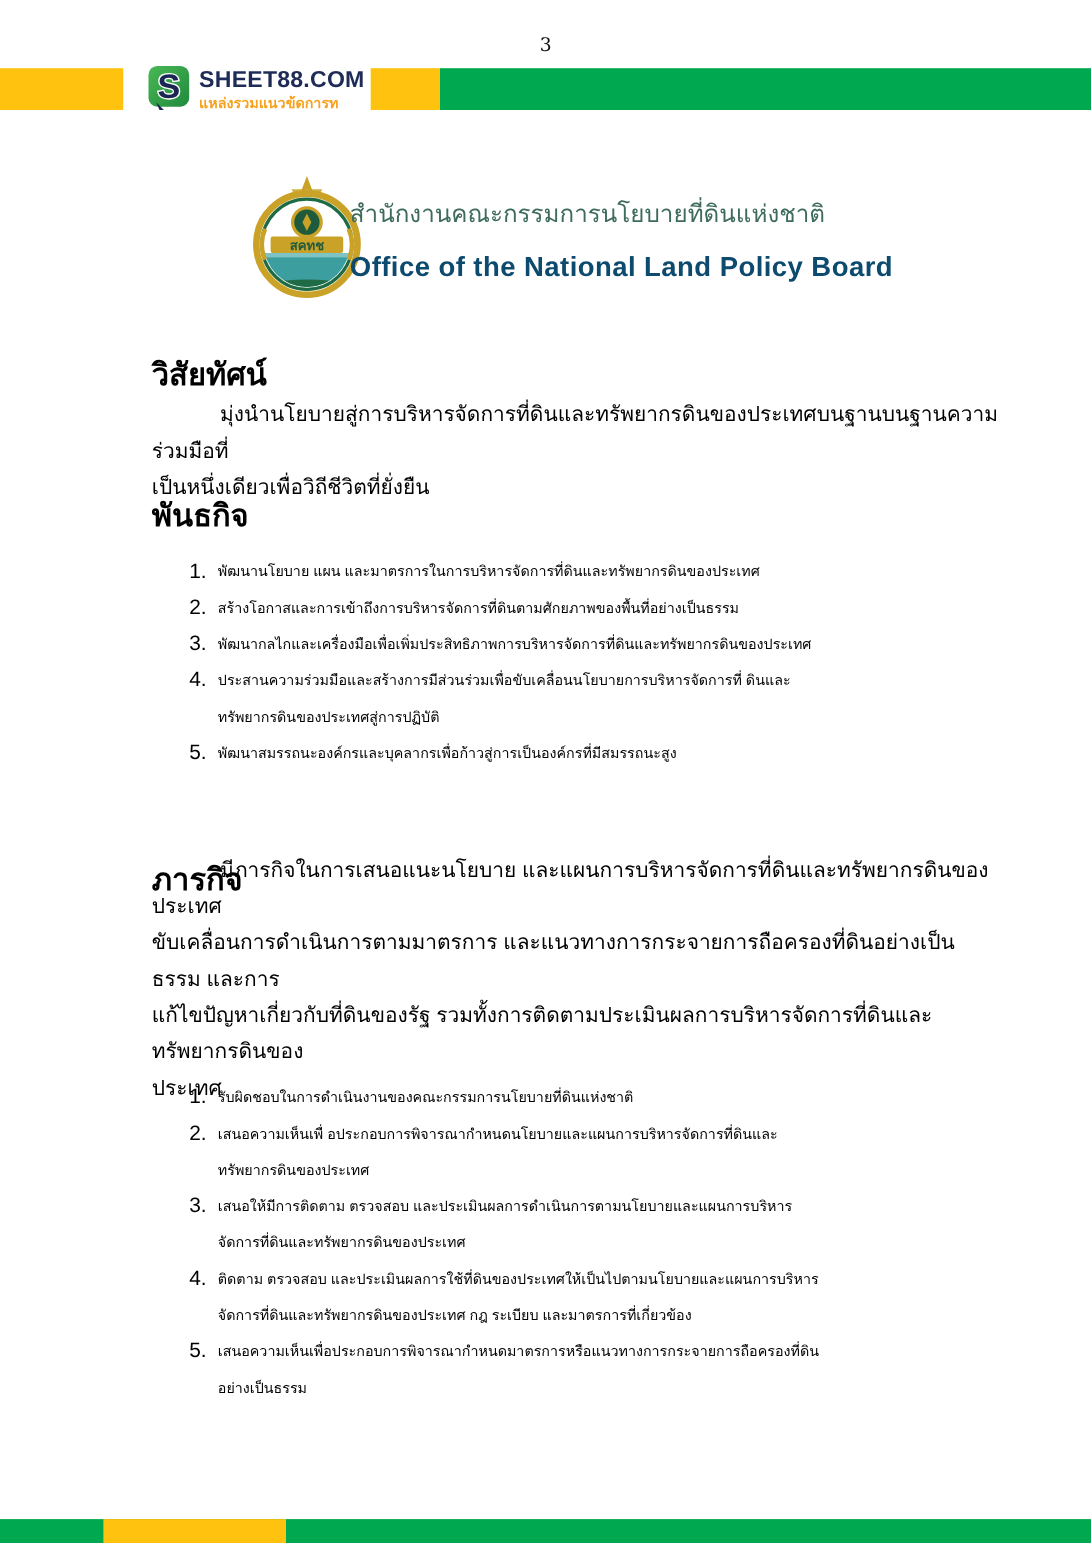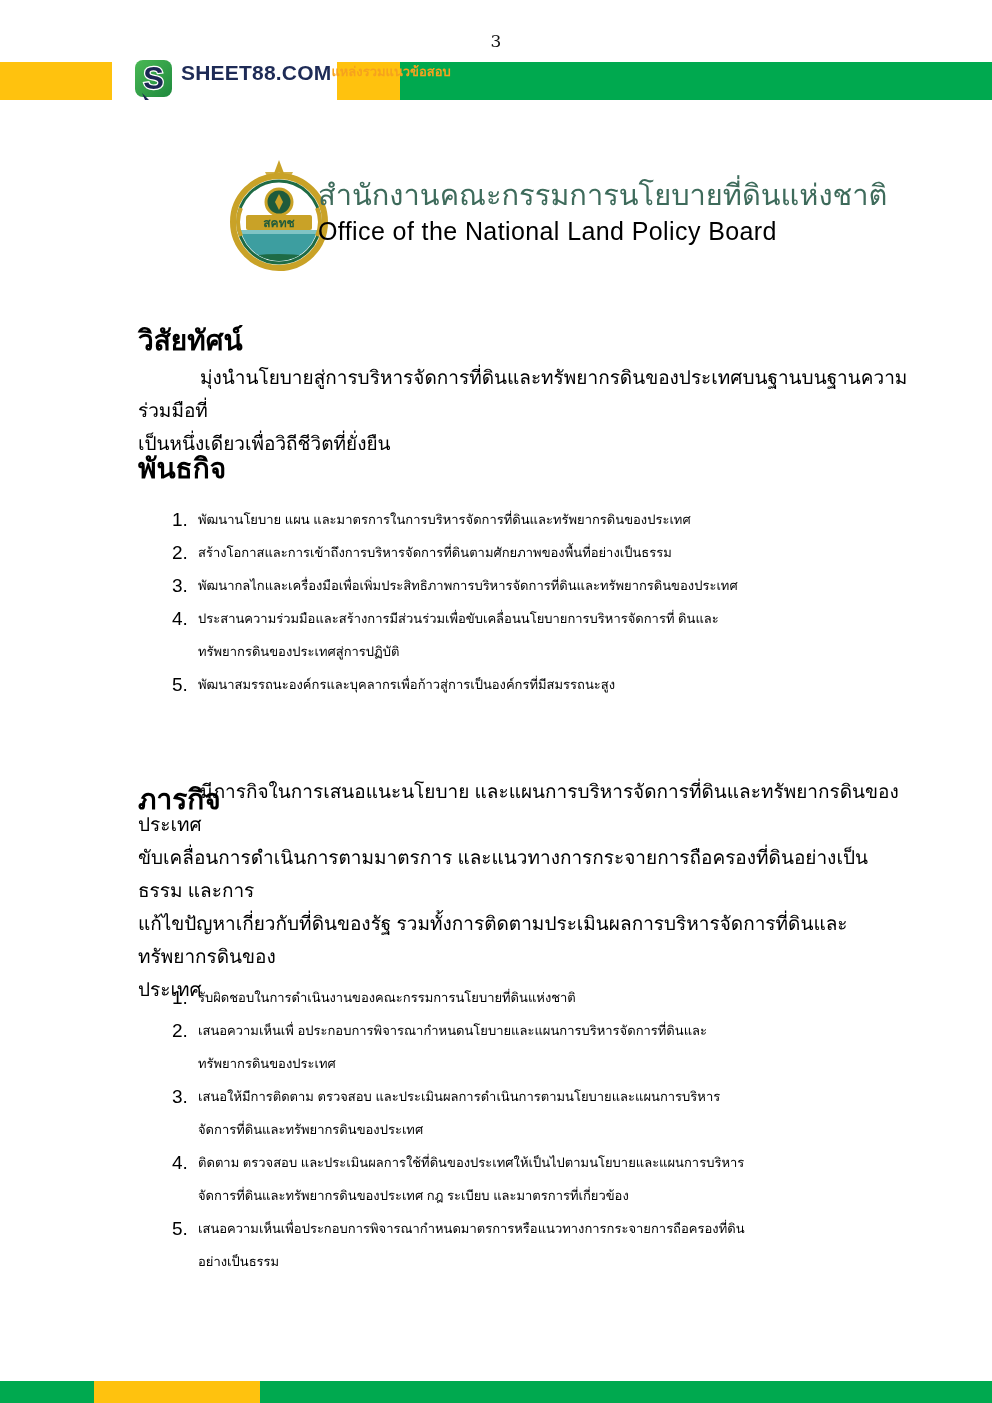--- a/index.html
+++ b/index.html
@@ -9,28 +9,28 @@
   }
   
   .page-number{position:absolute;top:31px;left:0;right:0;text-align:center;
     font-size:17px;font-family:"DejaVu Serif",serif;color:#111;}
   
   .hb{position:absolute;top:62px;height:38px;}
   .hb-yellow-left{left:0;width:112px;background:#FFC20E;}
   .hb-yellow-mid{left:337px;width:63px;background:#FFC20E;}
   .hb-green{left:400px;width:592px;background:#00A94F;}
   .logo{position:absolute;top:59px;left:134px;display:flex;align-items:flex-start;gap:7px;}
-  .logo-texts{display:flex;justify-content:center;padding-top:3px;}
+  .logo-texts{display:flex;flex-direction:column;justify-content:center;padding-top:3px;}
   .logo-name{font-size:21px;font-weight:bold;color:#1E2B56;letter-spacing:.2px;line-height:22px;}
   .logo-tagline{font-size:13px;font-weight:bold;color:#F6A21E;line-height:15px;margin-top:2px;}
   
   .org-emblem{position:absolute;left:229px;top:158px;}
   .org-names{position:absolute;left:318px;top:178px;}
-  .org-thai{font-size:29px;color:#3E6B5B;line-height:34px;}
-  .org-eng{font-size:25px;font-weight:normal;color:#000000;line-height:30px;margin-top:4px;letter-spacing:.4px;}
+  .org-thai{font-size:22px;color:#3E6B5B;line-height:34px;}
+  .org-eng{font-size:25px;font-weight:bold;color:#0c4a6e;line-height:30px;margin-top:16px;letter-spacing:.4px;}
   
   .sec-heading{position:absolute;left:138px;font-size:28px;font-weight:bold;line-height:26px;}
   .body-text{position:absolute;left:138px;width:772px;font-size:19px;line-height:33px;white-space:pre-line;}
   .indent{text-indent:62px;}
   .num-list{position:absolute;left:138px;width:790px;}
   .li-row{display:flex;align-items:flex-start;}
   .li-num{flex:0 0 26px;margin-left:34px;font-size:19px;line-height:33px;}
   .li-text{flex:1;font-size:13px;line-height:33px;white-space:pre-line;}
   
   .ft-green{position:absolute;bottom:0;left:0;width:992px;height:22px;background:#00A94F;}
@@ -56,21 +56,21 @@
             <stop offset="1" stop-color="#1F8A3E"></stop>
           </linearGradient>
         </defs>
         <rect x="1" y="1" width="37" height="37" rx="8" fill="url(#g1)"></rect>
         <text x="19.5" y="30" text-anchor="middle" font-size="31" font-weight="900" font-family="Liberation Sans, sans-serif" fill="#1B2653" stroke="#ffffff" stroke-width="2.4" paint-order="stroke">S</text>
         <path d="M8 34 L15 41 L11 41 Z" fill="#1B2653"></path>
       </svg>
     </span>
     <span class="logo-texts">
       <span class="logo-name">SHEET88.COM</span>
-      <span class="logo-tagline">แหล่งรวมแนวข้อสอบ</span>
+      <span class="logo-tagline">แหล่งรวมแนวข้ดการท</span>
     </span>
   </div>
 
   <span class="org-emblem">
     <svg width="100" height="114" viewBox="0 0 100 114">
 
       <path d="M50 2 L56 18 L50 14 L44 18 Z" fill="#C9A227"></path>
       <path d="M36 14 L64 14 L60 22 L40 22 Z" fill="#C9A227" opacity="0.85"></path>
 
       <circle cx="50" cy="64" r="46" fill="#FDF6E0" stroke="#C9A227" stroke-width="6"></circle>

